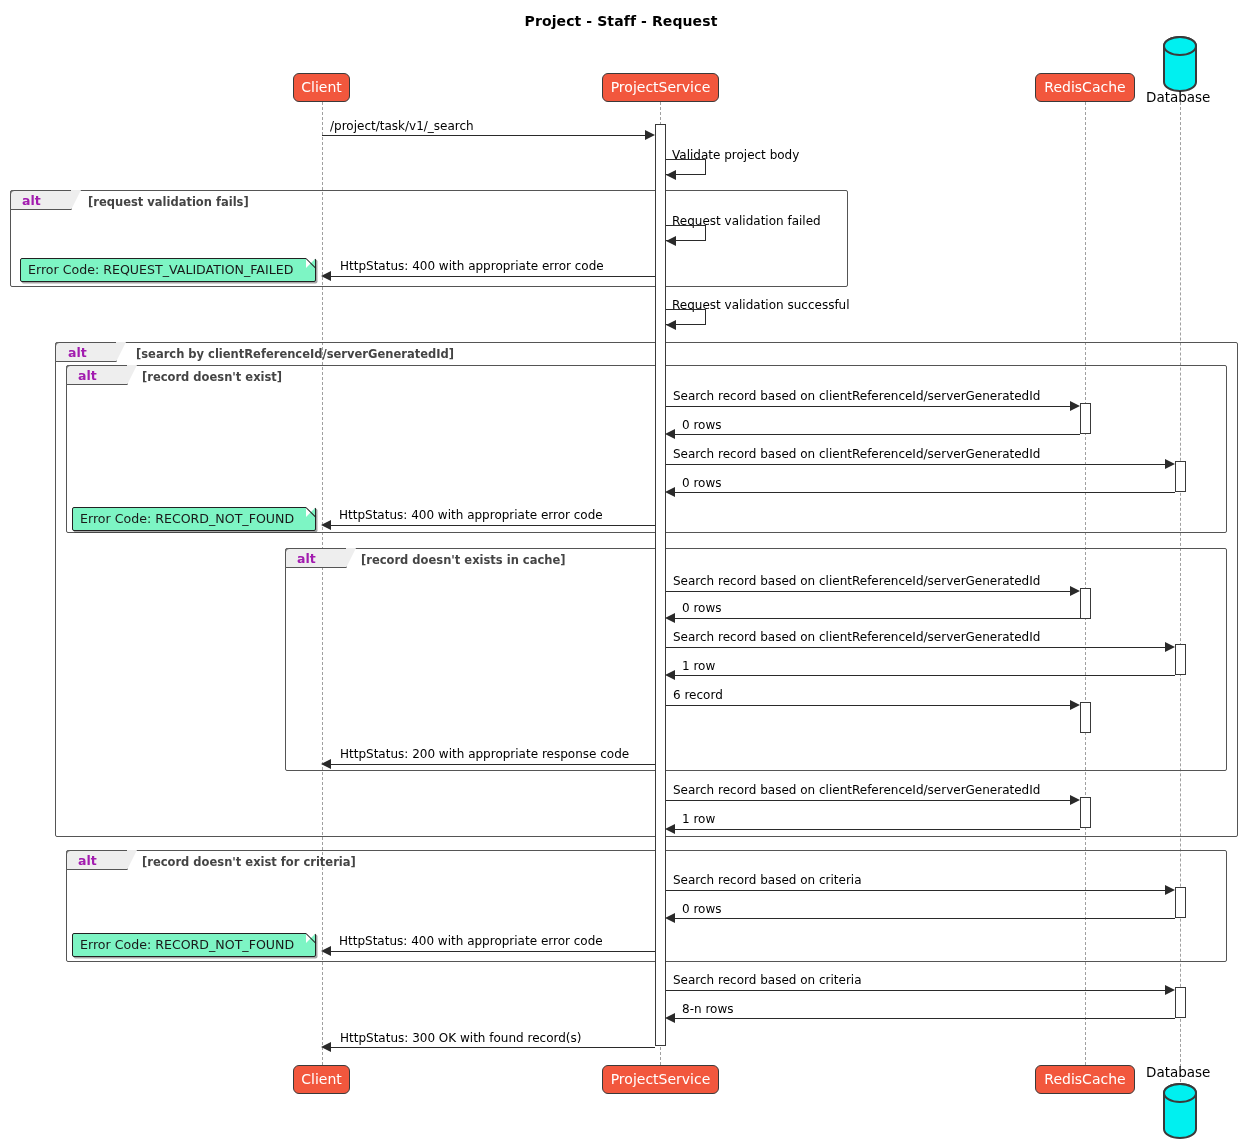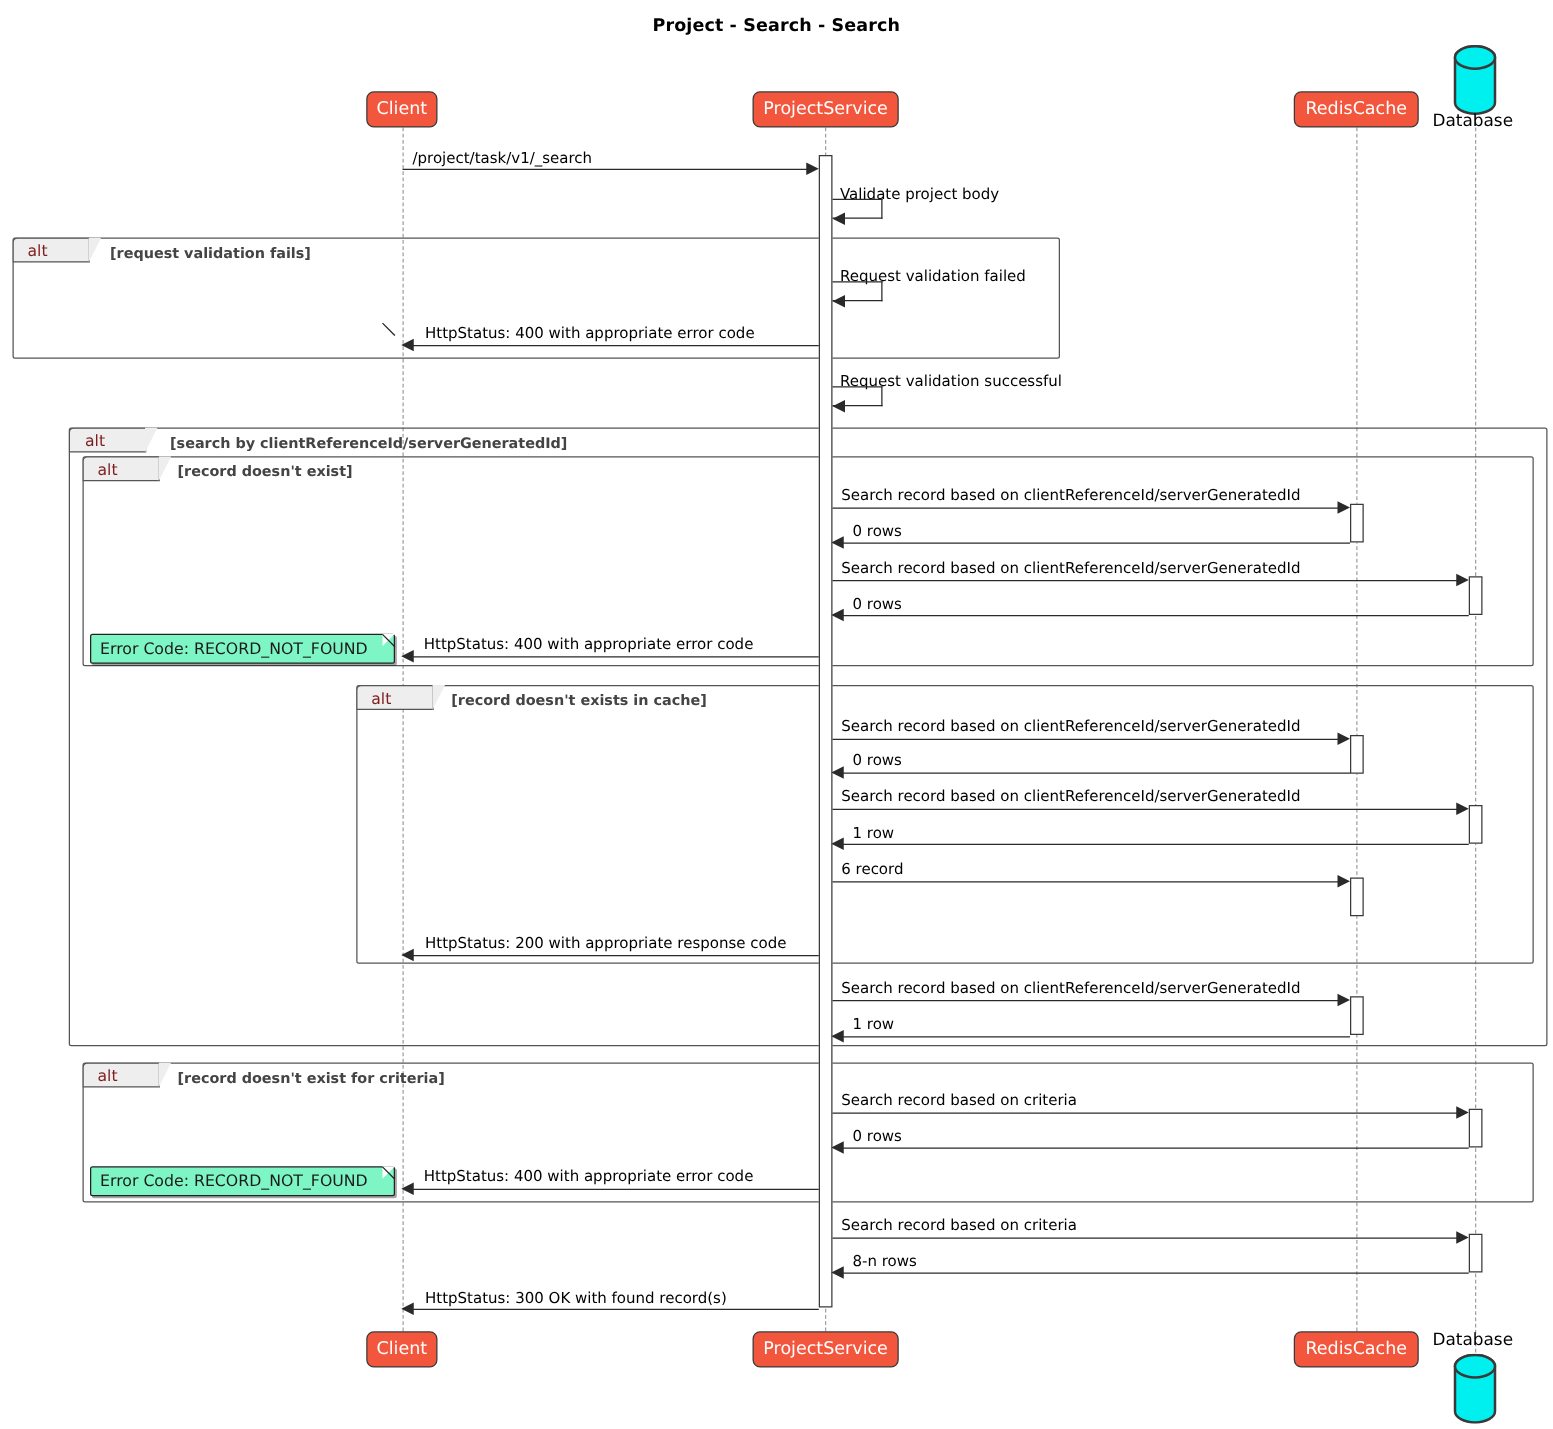--- a/index.html
+++ b/index.html
@@ -104,22 +104,22 @@
     border-right: 10px solid transparent;
   }
   .frame-tab-clip {
     position: absolute;
     height: 21px;
     overflow: hidden;
   }
   .frame-label {
     position: absolute;
     font-size: 12.5px;
-    font-weight: normal;
-    color: #7f1d1d;
+    font-weight: bold;
+    color: #a21caf;
     line-height: 20px;
     white-space: nowrap;
   }
   .frame-cond {
     position: absolute;
     font-size: 11.5px;
     font-weight: bold;
     color: #444444;
     line-height: 20px;
     white-space: nowrap;
@@ -193,21 +193,21 @@
     border-top: 1.4px solid #222222;
     transform-origin: left center;
     transform: rotate(45deg);
   }
 </style>
 </head>
 <body>
 
 <div id="canvas">
 
-  <div class="diagram-title">Project - Search - Search</div>
+  <div class="diagram-title">Project - Staff - Request</div>
 
   <div class="lifeline" style="left:322px; top:102px; height:963px;"></div>
   <div class="lifeline" style="left:660px; top:102px; height:963px;"></div>
   <div class="lifeline" style="left:1085px; top:102px; height:963px;"></div>
   <div class="lifeline" style="left:1180px; top:92px; height:995px;"></div>
 
   <div class="frame" style="left:10px; top:190px; width:838px; height:97px;"></div>
   <div class="frame-tab-clip" style="left:10px; top:190px; width:72px;">
     <div class="frame-tab" style="left:0; top:0; width:62px;"></div>
   </div>
@@ -262,20 +262,21 @@
   <div class="arrow-head arrow-left" style="left:666px; top:170px;"></div>
 
   <div class="msg-label" style="left:672px; top:214px;">Request validation failed</div>
   <div class="selfmsg" style="left:666px; top:225px;"></div>
   <div class="arrow-head arrow-left" style="left:666px; top:236px;"></div>
 
   <div class="msg-label" style="left:340px; top:259px;">HttpStatus: 400 with appropriate error code</div>
   <div class="msg-line" style="left:330px; top:276px; width:325px;"></div>
   <div class="arrow-head arrow-left" style="left:321px; top:271px;"></div>
 
+  <div class="note" style="left:20px; top:258px; width:296px;">Error Code: REQUEST_VALIDATION_FAILED</div>
   <div class="note-fold" style="left:306px; top:258px;"></div>
   <div class="note-fold-line" style="left:306px; top:258px;"></div>
 
   <div class="msg-label" style="left:672px; top:298px;">Request validation successful</div>
   <div class="selfmsg" style="left:666px; top:309px;"></div>
   <div class="arrow-head arrow-left" style="left:666px; top:320px;"></div>
 
   <div class="msg-label" style="left:673px; top:389px;">Search record based on clientReferenceId/serverGeneratedId</div>
   <div class="msg-line" style="left:666px; top:406px; width:405px;"></div>
   <div class="arrow-head arrow-right" style="left:1070px; top:401px;"></div>

